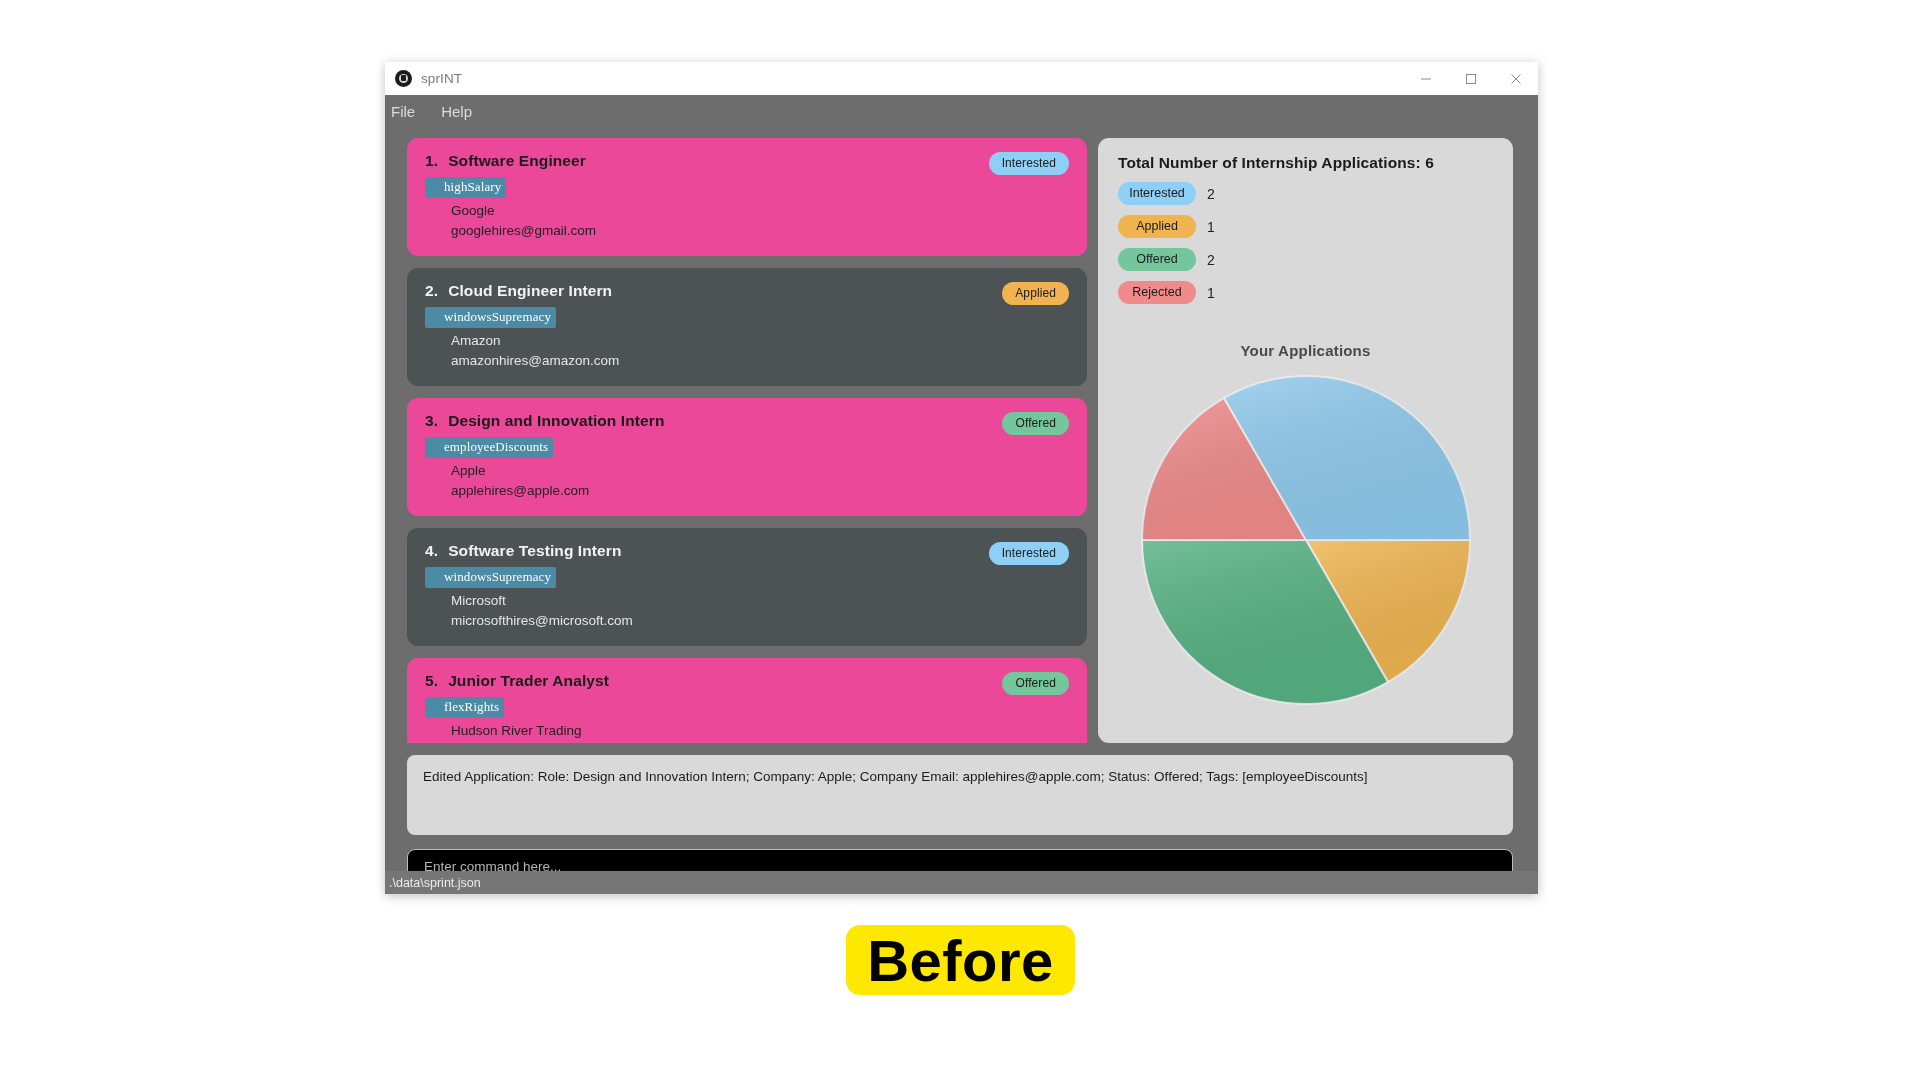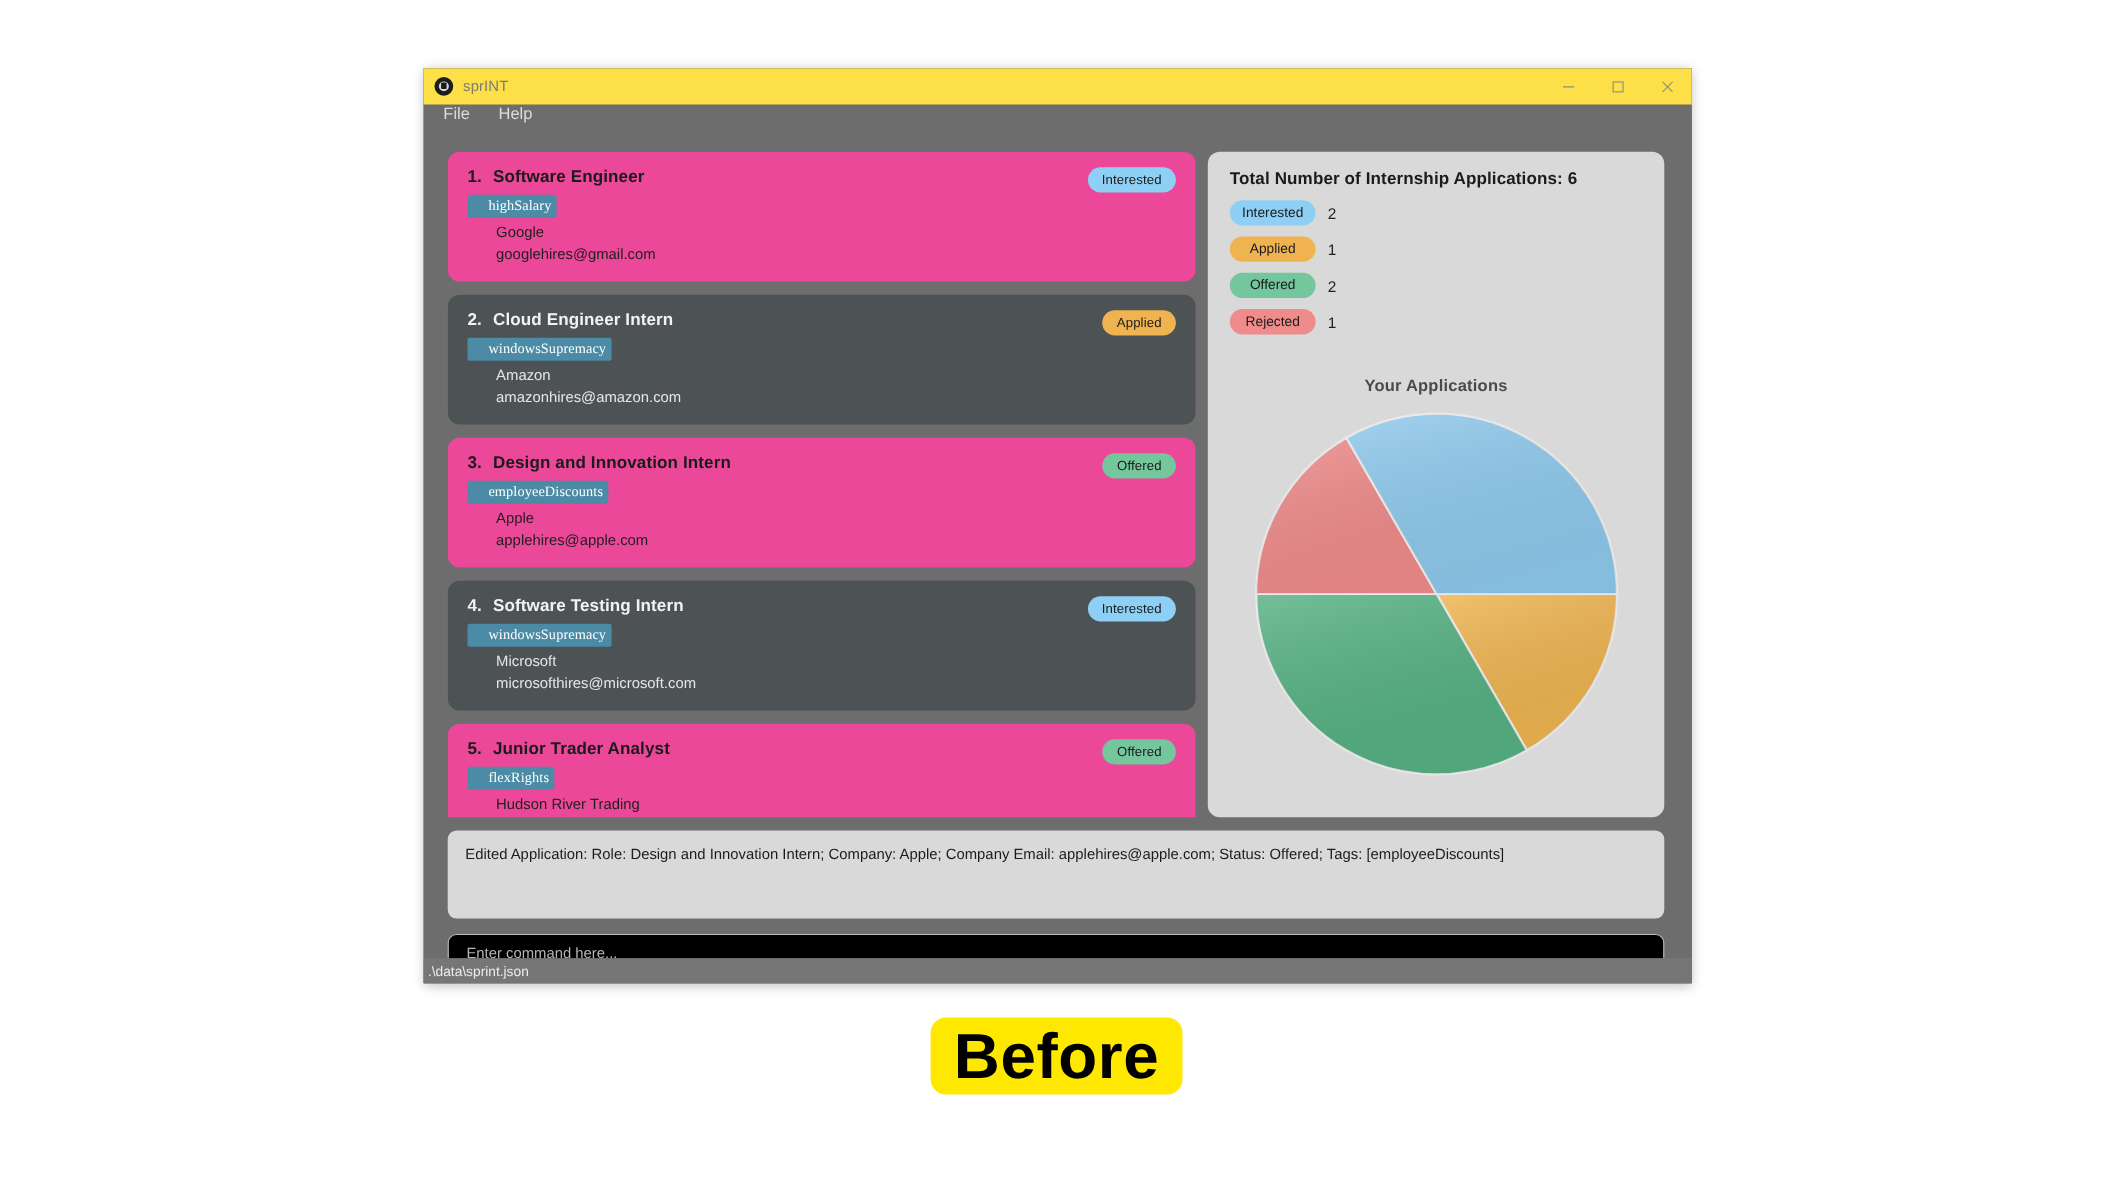--- a/index.html
+++ b/index.html
@@ -26,21 +26,21 @@
     width: 1153px;
     height: 832px;
     background: #6d6d6d;
     box-shadow: 0 2px 10px rgba(0,0,0,0.25);
     overflow: hidden;
   }
 
   
   .titlebar {
     height: 33px;
-    background: #fde047;
+    background: #ffffff;
     display: flex;
     align-items: center;
     position: relative;
   }
   .title-icon {
     width: 17px;
     height: 17px;
     border-radius: 50%;
     background: #1c1c1c;
     margin-left: 10px;
@@ -84,21 +84,22 @@
     justify-content: center;
     color: #8b8b8b;
   }
   .win-btn svg { display: block; }
 
   
   .menubar {
     height: 32px;
     background: #6d6d6d;
     display: flex;
-    padding-left: 18px;
+    align-items: center;
+    padding-left: 6px;
     gap: 26px;
   }
   .menu-item {
     font-size: 15px;
     color: #dcdcdc;
   }
 
   
   .app-body {
     position: relative;

